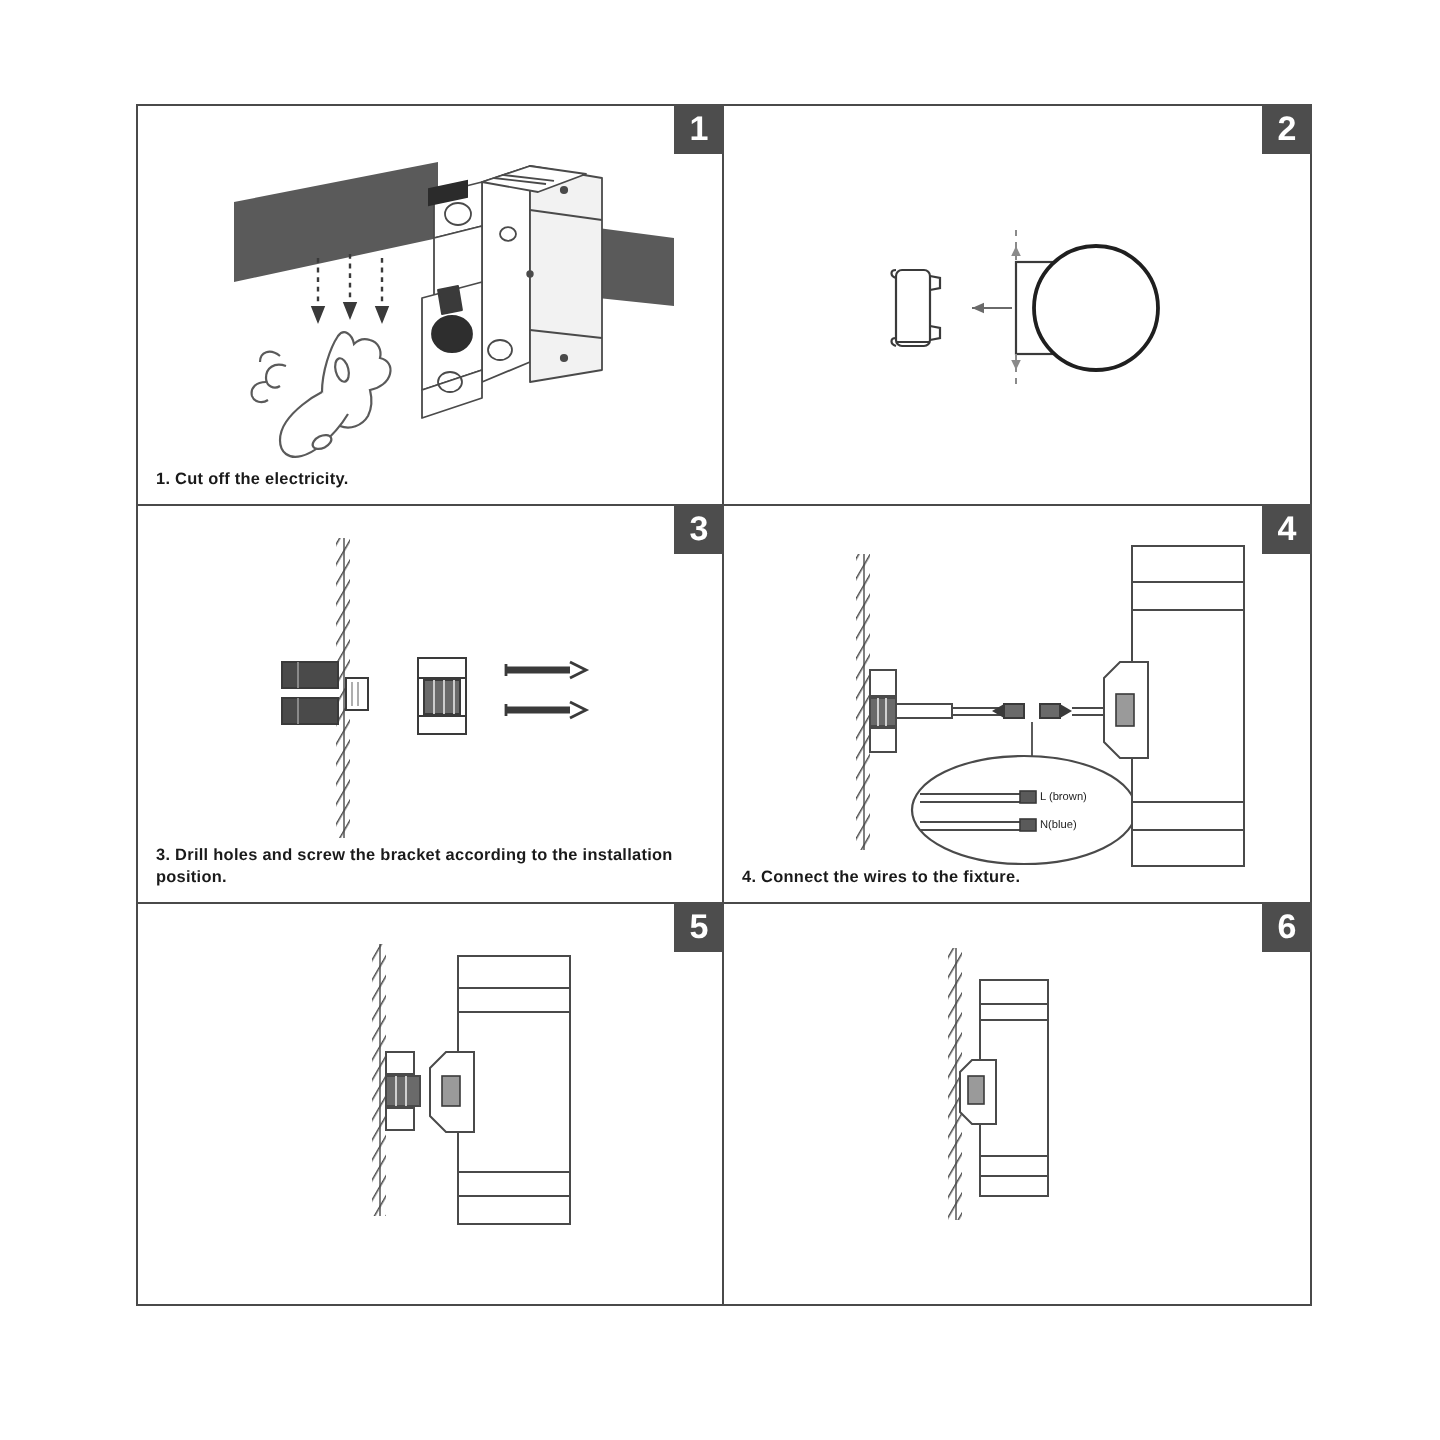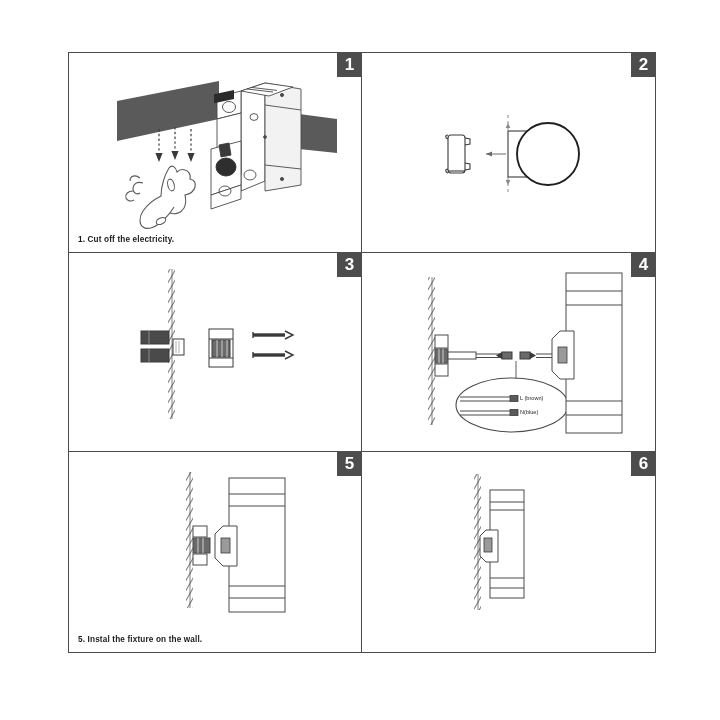--- a/index.html
+++ b/index.html
@@ -240,20 +240,21 @@
                 <line x1="184" y1="82" x2="216" y2="82" stroke-width="3.4"></line>
                 <path d="M216,78 l8,4 l-8,4" fill="none" stroke-width="1.4"></path>
                 <line x1="184" y1="79" x2="184" y2="85" stroke-width="1.4"></line>
                 <line x1="184" y1="102" x2="216" y2="102" stroke-width="3.4"></line>
                 <path d="M216,98 l8,4 l-8,4" fill="none" stroke-width="1.4"></path>
                 <line x1="184" y1="99" x2="184" y2="105" stroke-width="1.4"></line>
               </g>
             </g>
           </svg>
         </div>
+        <div class="caption">3. Drill holes and screw the bracket according to the installation position.</div>
       </div>
 
       <div class="panel col2 row2">
         <div class="badge">4</div>
         <div class="art">
           <svg viewBox="0 0 294 200" width="294" height="200" xmlns="http://www.w3.org/2000/svg">
             <defs>
               <pattern id="wallHatch4" width="5" height="5" patternUnits="userSpaceOnUse" patternTransform="rotate(30)">
                 <line x1="0" y1="0" x2="0" y2="5" stroke="#4a4a4a" stroke-width="1.5"></line>
               </pattern>
@@ -307,20 +308,21 @@
                 <polygon points="190,86 198,78 212,78 212,126 198,126 190,118" fill="#ffffff"></polygon>
                 <rect x="196" y="94" width="9" height="16" fill="#9a9a9a" stroke="#3a3a3a" stroke-width="0.8"></rect>
               </g>
             </g>
             <g font-family="Liberation Sans, sans-serif" font-size="5.6" fill="#1f1f1f">
               <text x="158" y="147">L (brown)</text>
               <text x="158" y="161">N(blue)</text>
             </g>
           </svg>
         </div>
+        <div class="caption">4. Connect the wires to the fixture.</div>
       </div>
 
       <div class="panel col1 row3">
         <div class="badge">5</div>
         <div class="art">
           <svg viewBox="0 0 294 200" width="294" height="200" xmlns="http://www.w3.org/2000/svg">
             <defs>
               <pattern id="wallHatch5" width="5" height="5" patternUnits="userSpaceOnUse" patternTransform="rotate(30)">
                 <line x1="0" y1="0" x2="0" y2="5" stroke="#4a4a4a" stroke-width="1.5"></line>
               </pattern>
@@ -344,21 +346,20 @@
                 <line x1="160" y1="42" x2="216" y2="42"></line>
                 <line x1="160" y1="54" x2="216" y2="54"></line>
                 <line x1="160" y1="134" x2="216" y2="134"></line>
                 <line x1="160" y1="146" x2="216" y2="146"></line>
                 <polygon points="146,82 154,74 168,74 168,114 154,114 146,106" fill="#ffffff"></polygon>
                 <rect x="152" y="86" width="9" height="15" fill="#9a9a9a" stroke="#3a3a3a" stroke-width="0.8"></rect>
               </g>
             </g>
           </svg>
         </div>
-        <div class="caption">5. Instal the fixture on the wall.</div>
       </div>
 
       <div class="panel col2 row3">
         <div class="badge">6</div>
         <div class="art">
           <svg viewBox="0 0 294 200" width="294" height="200" xmlns="http://www.w3.org/2000/svg">
             <defs>
               <pattern id="wallHatch6" width="5" height="5" patternUnits="userSpaceOnUse" patternTransform="rotate(30)">
                 <line x1="0" y1="0" x2="0" y2="5" stroke="#4a4a4a" stroke-width="1.5"></line>
               </pattern>

